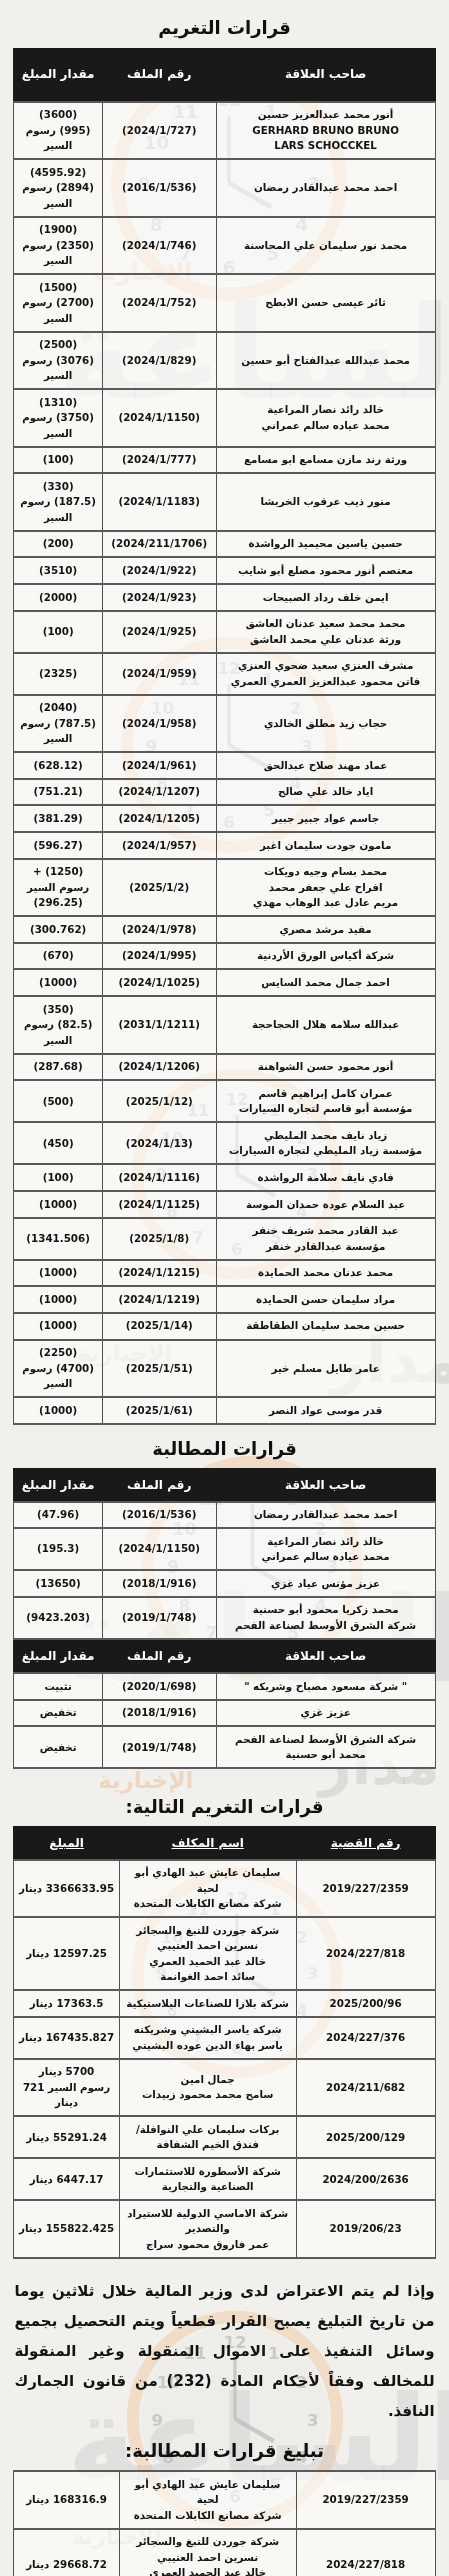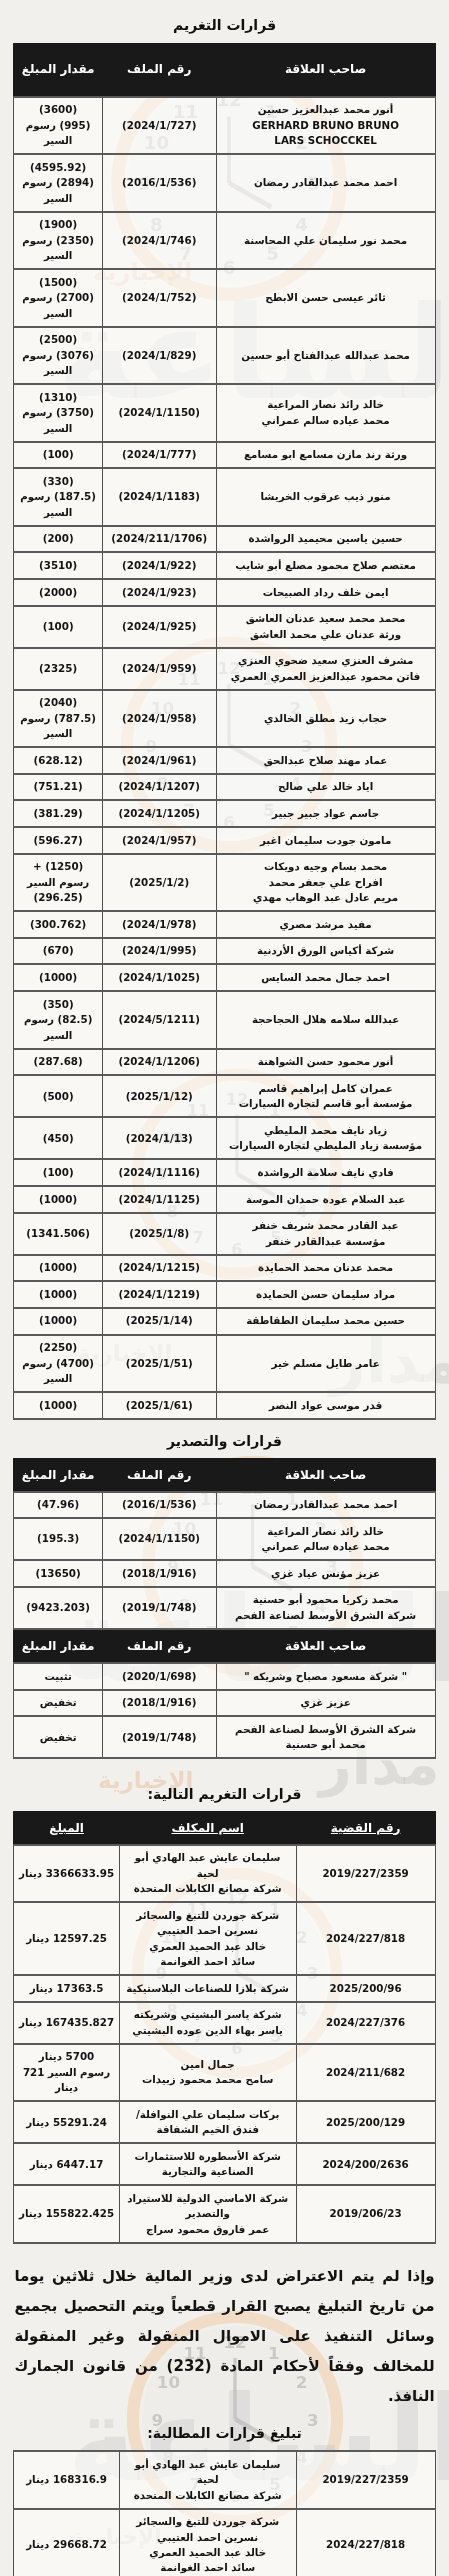--- a/index.html
+++ b/index.html
@@ -12,21 +12,21 @@
   
   .wm-layer{position:absolute;inset:0;z-index:1;pointer-events:none;}
   .wm-clock{position:absolute;opacity:.45;}
   .wm-word{position:absolute;font-weight:bold;white-space:nowrap;}
   .wm-gray{color:rgba(140,140,140,.20);}
   .wm-peach{color:rgba(228,150,95,.28);}
   .wm-light{color:rgba(190,190,190,.30);}
   
   .content{position:relative;z-index:2;padding:4.1px 13.4px 36px 13.4px;}
   h2.sec-title{
-    text-align:center;font-size:14px;font-weight:bold;color:#101010;
+    text-align:center;font-size:18px;font-weight:bold;color:#101010;
     margin:13.4px 0 9.3px 0;letter-spacing:0;
   }
   table.t{
     width:100%;border-collapse:collapse;table-layout:fixed;
     background:rgba(253,253,252,.6);
     border:1.5px solid #3d3d3d;
   }
   table.t th{
     background:#191919;color:#fff;font-size:12px;font-weight:bold;
     border:1px solid #191919;padding:7.2px 3.1px;line-height:1.4;
@@ -213,21 +213,21 @@
           <td class="c-party">
             <div>حسين ياسين محيميد الرواشدة</div>
           </td>
           <td class="c-file">(2024/211/1706)</td>
           <td class="c-amount">
             <div>(200)</div>
           </td>
         </tr>
         <tr>
           <td class="c-party">
-            <div>معتصم صلاح محمود مصلع أبو شايب</div>
+            <div>معتصم أنور محمود مصلع أبو شايب</div>
           </td>
           <td class="c-file">(2024/1/922)</td>
           <td class="c-amount">
             <div>(3510)</div>
           </td>
         </tr>
         <tr>
           <td class="c-party">
             <div>ايمن خلف رداد الصبيحات</div>
           </td>
@@ -339,21 +339,21 @@
           </td>
           <td class="c-file">(2024/1/1025)</td>
           <td class="c-amount">
             <div>(1000)</div>
           </td>
         </tr>
         <tr>
           <td class="c-party">
             <div>عبدالله سلامه هلال الحجاحجة</div>
           </td>
-          <td class="c-file">(2024/5/1211)</td>
+          <td class="c-file">(2031/1/1211)</td>
           <td class="c-amount">
             <div>(350)</div>
             <div>(82.5) رسوم السير</div>
           </td>
         </tr>
         <tr>
           <td class="c-party">
             <div>أنور محمود حسن الشواهنة</div>
           </td>
           <td class="c-file">(2024/1/1206)</td>
@@ -451,21 +451,21 @@
             <div>قدر موسى عواد النصر</div>
           </td>
           <td class="c-file">(2025/1/61)</td>
           <td class="c-amount">
             <div>(1000)</div>
           </td>
         </tr>
       </tbody>
     </table>
 
-  <h2 class="sec-title">قرارات والتصدير</h2>
+  <h2 class="sec-title">قرارات المطالبة</h2>
   <table class="t t3">
     <colgroup>
         <col class="w-party">
         <col class="w-file">
         <col class="w-amount">
       </colgroup>
   <thead>
         <tr>
           <th><span>صاحب العلاقة</span></th>
           <th><span>رقم الملف</span></th>

